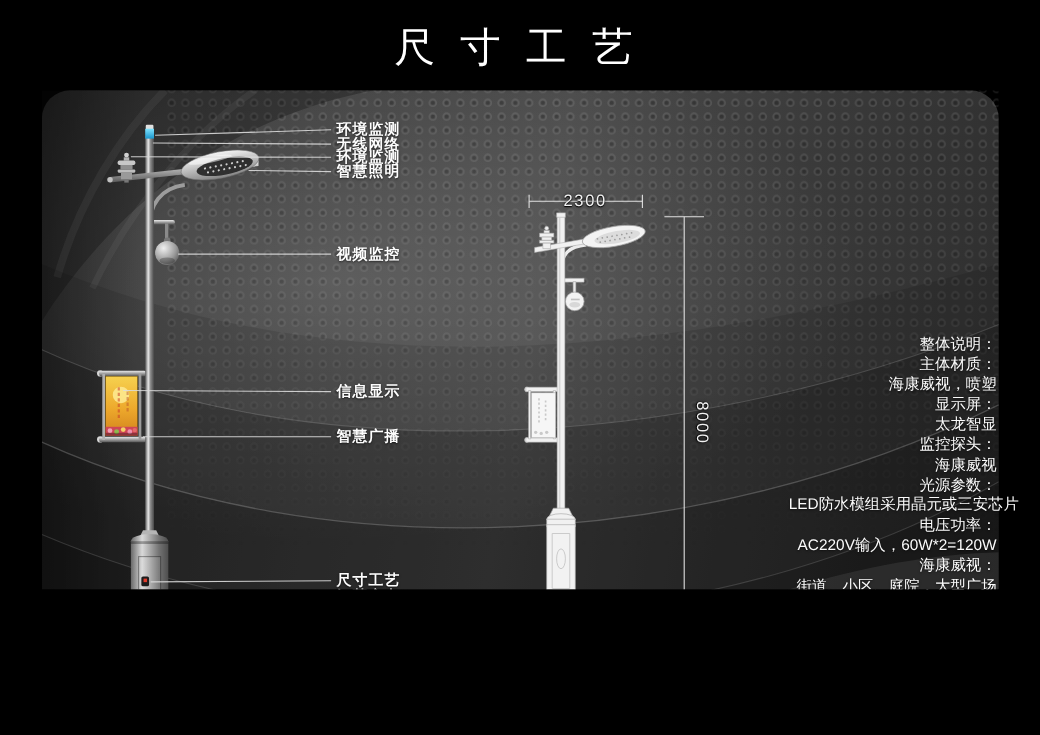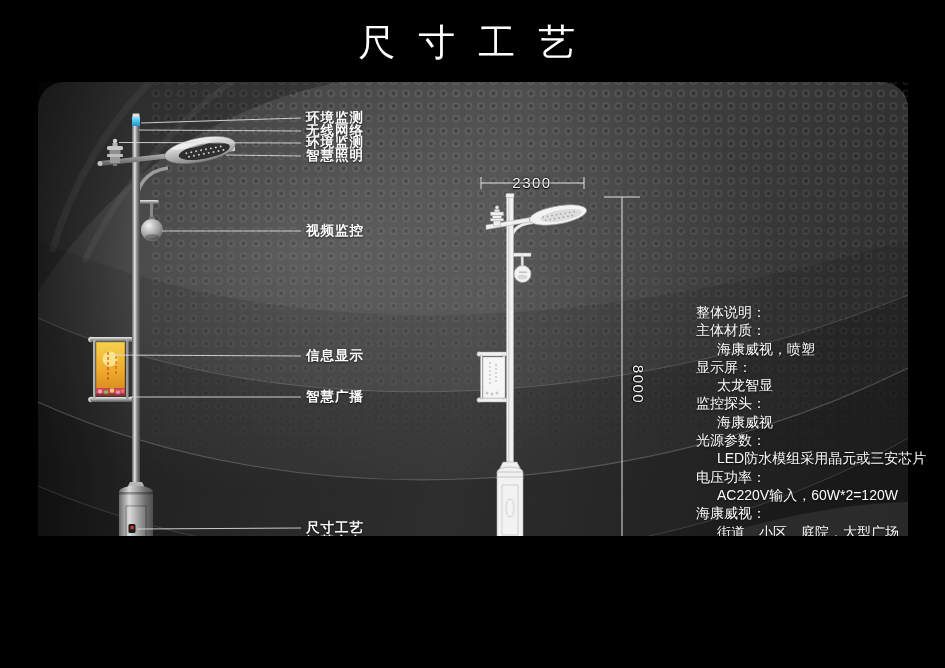--- a/index.html
+++ b/index.html
@@ -20,21 +20,21 @@
   
   .feat{position:absolute;left:306px;color:#fdfdfd;font-size:13.5px;font-weight:700;
         letter-spacing:1px;line-height:14px;white-space:nowrap;text-shadow:0 1px 2px rgba(0,0,0,.65);}
   
   .dim{position:absolute;color:#f2f2f2;font-size:15px;font-weight:400;text-align:center;
        letter-spacing:1.5px;text-shadow:0 0 3px rgba(0,0,0,.9), 0 1px 1px #000;}
   #dim-w{left:502px;top:162px;width:60px;margin-top:12px;}
   #dim-h{left:617px;top:377px;width:44px;height:15px;transform:rotate(90deg);}
   
   #specs{position:absolute;left:696px;top:303px;width:210px;color:#fbfbfb;font-size:14px;
-         line-height:18.3px;text-shadow:0 1px 2px rgba(0,0,0,.6);}
+         line-height:18.3px;text-shadow:0 1px 2px rgba(0,0,0,.6);text-align:right;}
   #specs .spec-label{font-weight:400;white-space:nowrap;}
   #specs .spec-value{padding-left:21px;font-weight:400;white-space:nowrap;}
 </style>
 </head>
 <body>
 
 <div id="stage">
 
   <div id="title">尺寸工艺</div>
 

